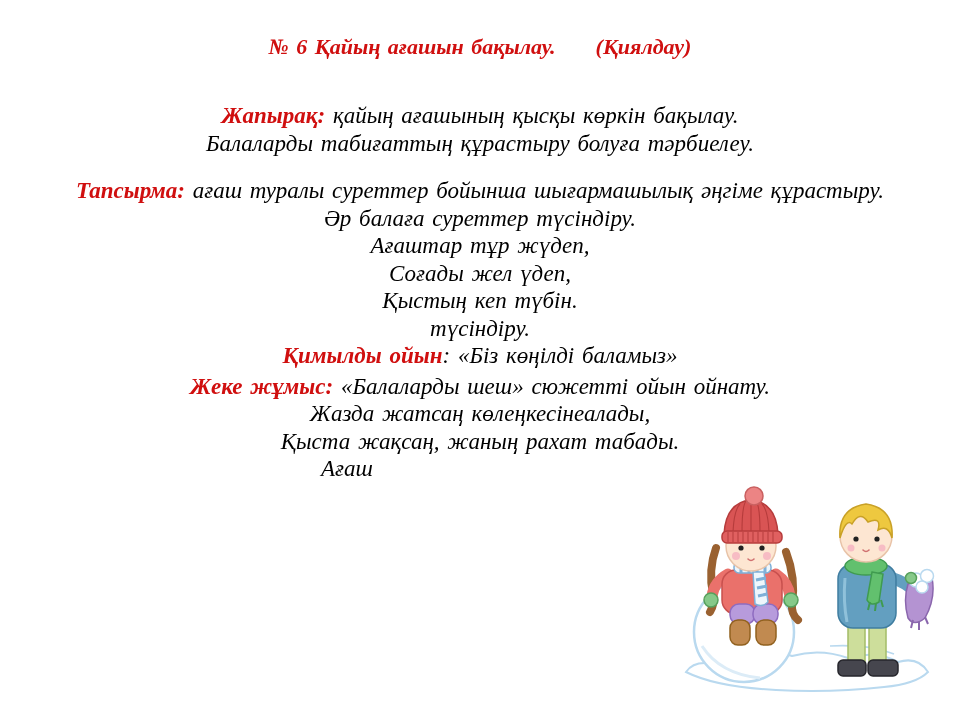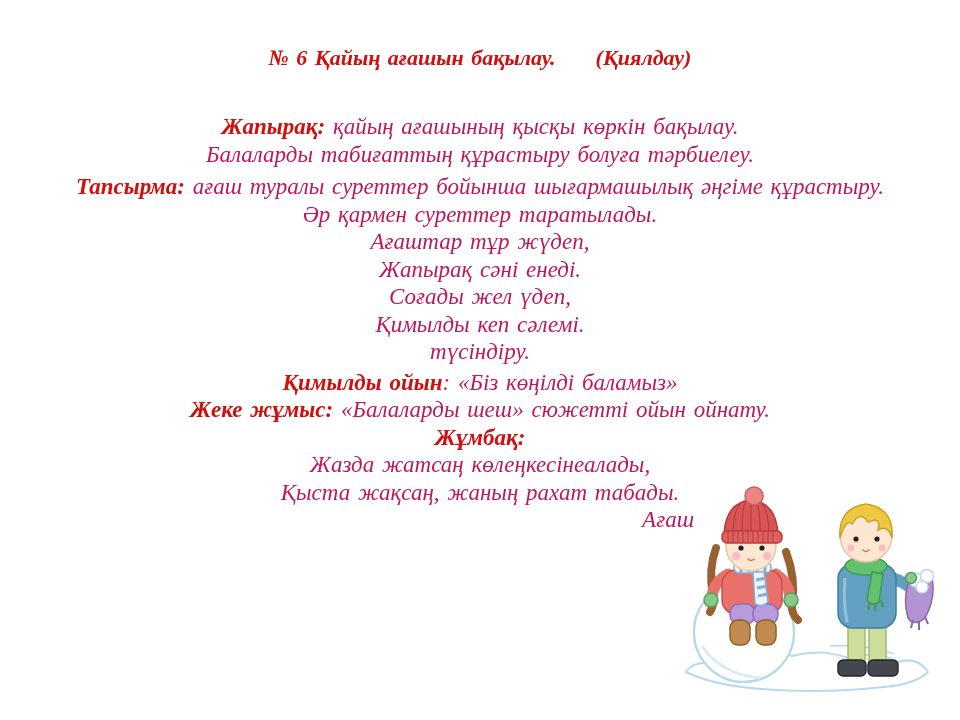--- a/index.html
+++ b/index.html
@@ -1,58 +1,56 @@
 <!DOCTYPE html>
 <html><head>
 <meta charset="utf-8">
 <style>
   html,body{margin:0;padding:0;background:#e8e8e8;}
   .slide{
     position:relative;width:960px;height:720px;background:#ffffff;
     overflow:hidden;font-family:"Liberation Serif","DejaVu Serif",serif;
     font-style:italic;
   }
-  .lines-wrap{position:absolute;left:0;top:0;right:0;padding-top:44px;}
+  .lines-wrap{position:absolute;left:0;top:0;right:0;padding-top:33px;}
   .line{
     text-align:center;font-size:23px;height:27.5px;line-height:27.5px;
     word-spacing:2px;color:#161616;white-space:nowrap;
   }
   .line span{white-space:pre;}
   .line.title{font-size:22px;height:28px;line-height:28px;}
   .line:nth-child(2){margin-top:41px;}
-  .line:nth-child(4){margin-top:5px;}
+  .line:nth-child(4){margin-top:20px;}
   .line:nth-child(11){margin-top:3px;}
   .label{color:#d00f0f;font-weight:bold;}
-  .plain{color:#be185d;}
+  .plain{color:#000000;}
   .gap-left{margin-left:40px;}
-  .right-align{text-align:right;padding-right:266px;}
+  .right-align{text-align:center;padding-right:266px;}
   .illustration{
     position:absolute;left:680px;top:486px;width:256px;height:206px;
   }
   .illustration svg{display:block;width:100%;height:100%;}
 </style>
 </head>
 <body>
 
 <div class="slide">
 
   <div class="lines-wrap">
       <div class="line title"><span class="label">№ 6 Қайың ағашын бақылау.</span><span class="label gap-left">(Қиялдау)</span></div>
       <div class="line"><span class="label">Жапырақ:</span><span class="plain"> қайың ағашының қысқы көркін бақылау.</span></div>
       <div class="line"><span class="plain">Балаларды табиғаттың құрастыру болуға тәрбиелеу.</span></div>
       <div class="line"><span class="label">Тапсырма:</span><span class="plain"> ағаш туралы суреттер бойынша шығармашылық әңгіме құрастыру.</span></div>
-      <div class="line"><span class="plain">Әр қармен суреттер таратылады.</span></div>
+      <div class="line"><span class="plain">Әр балаға суреттер түсіндіру.</span></div>
       <div class="line"><span class="plain">Ағаштар тұр жүдеп,</span></div>
-      <div class="line"><span class="plain">Жапырақ сәні енеді.</span></div>
       <div class="line"><span class="plain">Соғады жел үдеп,</span></div>
-      <div class="line"><span class="plain">Қимылды кеп сәлемі.</span></div>
+      <div class="line"><span class="plain">Қыстың кеп түбін.</span></div>
       <div class="line"><span class="plain">түсіндіру.</span></div>
       <div class="line"><span class="label">Қимылды ойын</span><span class="plain">: «Біз көңілді баламыз»</span></div>
       <div class="line"><span class="label">Жеке жұмыс:</span><span class="plain"> «Балаларды шеш» сюжетті ойын ойнату.</span></div>
-      <div class="line"><span class="label">Жұмбақ:</span></div>
       <div class="line"><span class="plain">Жазда жатсаң көлеңкесінеалады,</span></div>
       <div class="line"><span class="plain">Қыста жақсаң, жаның рахат табады.</span></div>
       <div class="line right-align"><span class="plain">Ағаш</span></div>
     </div>
 
   <div class="illustration">
     <svg viewBox="0 0 256 206" xmlns="http://www.w3.org/2000/svg">
 
       <g>
         <path d="M6,186 Q14,174 34,178 Q44,166 62,172 Q84,160 112,170 Q140,162 168,172 Q196,164 218,176 Q238,170 248,186 Q236,198 204,201 Q150,207 96,204 Q36,201 6,186 Z" fill="#ffffff" stroke="#b9d9ef" stroke-width="2"></path>

